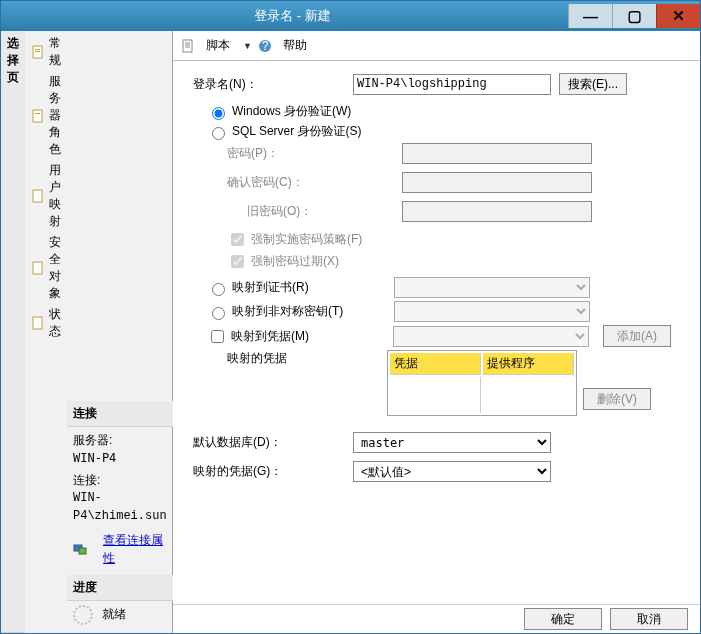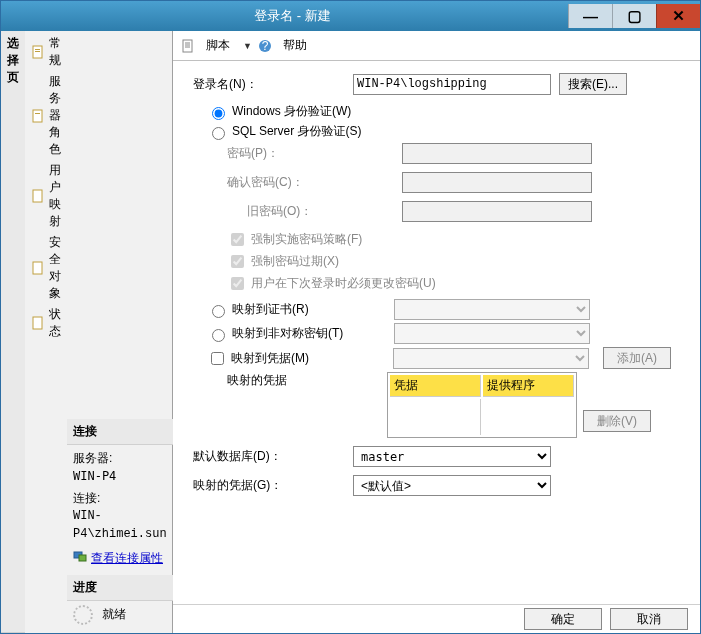--- a/index.html
+++ b/index.html
@@ -96,21 +96,21 @@
       </div>
     </div>
 
     <div class="side-bottom">
       <div class="sec-title">连接</div>
       <div class="side-block">
         <div>服务器:</div>
         <div style="font-family:Consolas,monospace">WIN-P4</div>
         <div style="margin-top:4px">连接:</div>
         <div style="font-family:Liberation Mono, monospace">WIN-P4\zhimei.sun</div>
-        <div style="margin-top:6px; display:flex; align-items:flex-start; gap:4px;">
+        <div style="margin-top:6px; display:flex; align-items:center; gap:16px;">
           <span class="icn"><svg viewBox="0 0 14 14">
                 <rect x="1" y="3" width="8" height="6" fill="#3a7cc0" stroke="#245a90"></rect>
                 <rect x="6" y="6" width="7" height="6" fill="#6eb040" stroke="#3a7020"></rect>
               </svg></span>
           <span class="link">查看连接属性</span>
         </div>
       </div>
       <div class="sec-title">进度</div>
       <div class="side-block">
         <span class="spinner"></span>
@@ -167,24 +167,20 @@
         <span class="dim" style="width:155px">旧密码(O)：</span>
         <input type="password" disabled="" style="width: 190px;">
       </div>
       <div class="check-row indent2 dim">
         <input type="checkbox" class="chk" disabled="" checked="" style="">
         <span>强制实施密码策略(F)</span>
       </div>
       <div class="check-row indent2 dim">
         <input type="checkbox" class="chk" disabled="" checked="" style="">
         <span>强制密码过期(X)</span>
-      </div>
-      <div class="check-row indent2 dim">
-        <input type="checkbox" class="chk" disabled="" checked="" style="">
-        <span>用户在下次登录时必须更改密码(U)</span>
       </div>
 
       <div class="radio-row indent1" style="margin-top:6px">
         <input type="radio" name="auth" style="">
         <span style="width:158px">映射到证书(R)</span>
         <select style="width:196px" disabled=""><option></option></select>
       </div>
       <div class="radio-row indent1">
         <input type="radio" name="auth" style="">
         <span style="width:158px">映射到非对称密钥(T)</span>
@@ -210,21 +206,21 @@
                 <td style="height:36px;border-right:1px solid #ccc"></td>
                 <td></td>
               </tr>
         </tbody>
           </table>
         <div style="display:flex;flex-direction:column;justify-content:flex-end;height:60px;margin-left:6px">
           <button class="btn" disabled="">删除(V)</button>
         </div>
       </div>
 
-      <div class="row" style="margin-top:8px">
+      <div class="row" style="margin-top:16px">
         <span class="lbl">默认数据库(D)：</span>
         <select style="width:198px;font-family:Consolas,monospace">
           <option>master</option>
         </select>
       </div>
       <div class="row">
         <span class="lbl">映射的凭据(G)：</span>
         <select style="width:198px">
           <option>&lt;默认值&gt;</option>
         </select>

